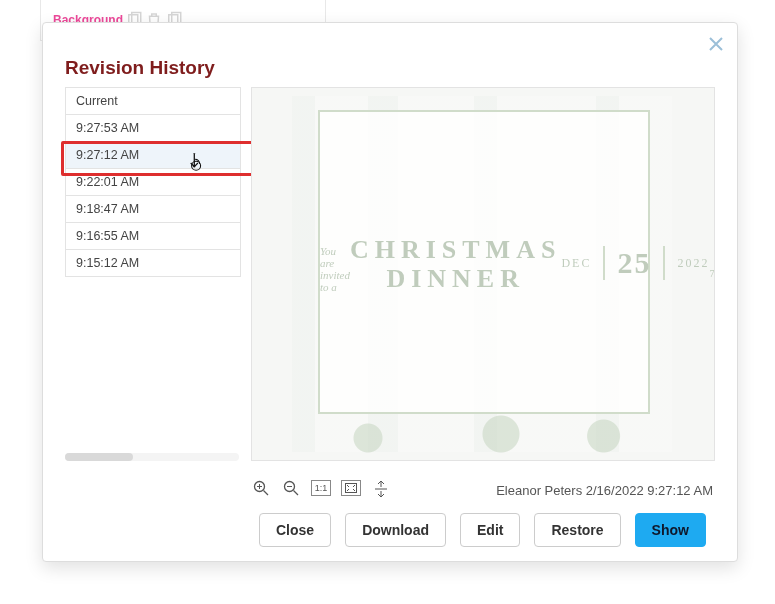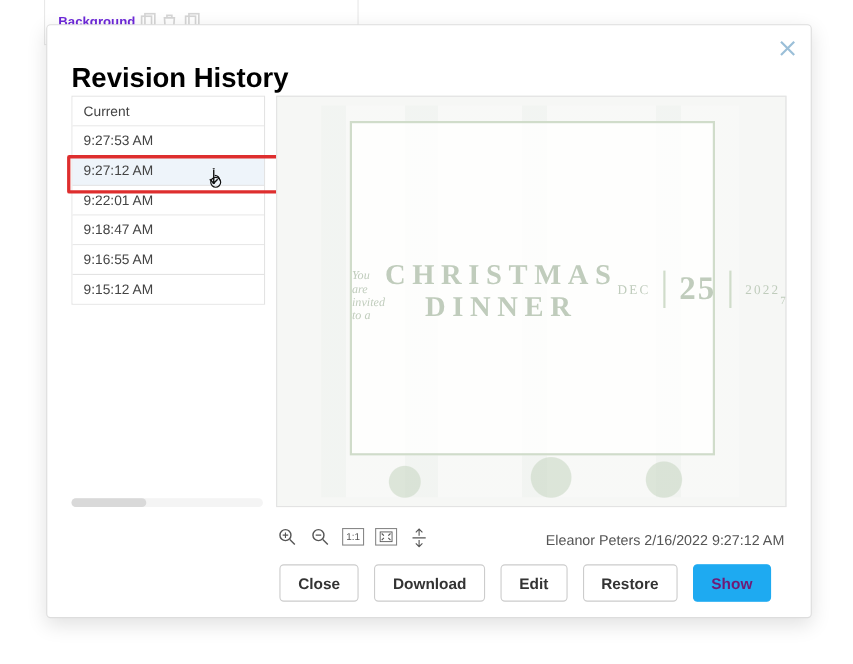--- a/index.html
+++ b/index.html
@@ -1,20 +1,20 @@
 <!DOCTYPE html>
 <html><head>
 <meta charset="utf-8">
 <style>
   html,body{margin:0;padding:0;font-family:-apple-system,BlinkMacSystemFont,"Segoe UI",Arial,sans-serif;background:#fff;width:775px;height:604px;overflow:hidden}
-  .bg-strip{position:absolute;left:40px;top:0;width:260px;height:40px;border:1px solid #e8e8e8;border-top:none;display:flex;align-items:center;padding:0 12px;color:#6d28d9;font-size:12px;font-weight:600;gap:2px}
+  .bg-strip{position:absolute;left:40px;top:0;width:260px;height:40px;border:1px solid #e8e8e8;border-top:none;display:flex;align-items:center;padding:0 12px;color:#ec4899;font-size:12px;font-weight:600;gap:2px}
   .bg-strip .ic{width:18px;height:18px;opacity:.4}
   .modal{position:absolute;left:42px;top:22px;width:694px;height:538px;background:#fff;border:1px solid #ddd;border-radius:4px;box-shadow:0 6px 18px rgba(0,0,0,.12)}
   .close-x{position:absolute;right:14px;top:14px;width:14px;height:14px;cursor:pointer;color:#9bbfd8}
-  .title{position:absolute;left:22px;top:34px;font-weight:700;font-size:25px;color:#000000}
+  .title{position:absolute;left:22px;top:34px;font-weight:700;font-size:19px;color:#7f1d1d}
   .rev-list{position:absolute;left:22px;top:64px;width:174px;border:1px solid #e3e3e3}
   .rev-item{height:26px;line-height:26px;padding:0 10px;font-size:12.5px;color:#444;border-bottom:1px solid #e3e3e3;cursor:pointer;background:#fff}
   .rev-item:last-child{border-bottom:none}
   .rev-item.sel{background:#eef4fa}
   .highlight{position:absolute;left:18px;top:118px;width:200px;height:29px;border:3px solid #de2e2e;border-radius:2px;pointer-events:none}
   .cursor{position:absolute;left:145px;top:130px;width:18px;height:20px;pointer-events:none}
   .scroll-h{position:absolute;left:22px;top:430px;width:174px;height:8px;background:#f4f4f4;border-radius:4px}
   .scroll-h::before{content:"";position:absolute;left:0;top:0;width:68px;height:8px;background:#d9d9d9;border-radius:4px}
 
   .preview{position:absolute;left:208px;top:64px;width:462px;height:372px;border:1px solid #e3e3e3;overflow:hidden;background:#eef0ed}
@@ -30,23 +30,23 @@
   .tiny{font-size:10px;margin-top:22px}
   .info{font-size:11.5px;margin-top:12px;text-align:center;line-height:1.5}
   .foliage{position:absolute;left:40px;bottom:6px;width:380px;height:40px;background:radial-gradient(circle at 20% 60%,#9fb896 0 14px,transparent 15px),radial-gradient(circle at 55% 50%,#9fb896 0 18px,transparent 19px),radial-gradient(circle at 82% 55%,#9fb896 0 16px,transparent 17px);opacity:.6}
   .veil{position:absolute;inset:0;background:rgba(255,255,255,.45);pointer-events:none}
 
   .tool-row{position:absolute;left:208px;top:452px;width:462px;height:30px;display:flex;align-items:center;justify-content:space-between}
   .tool-icons{display:flex;gap:10px;align-items:center;color:#555}
   .tool-icons .btn{width:20px;height:20px;cursor:pointer;display:flex;justify-content:center;font-size:12px;color:#555}
   .box{border:1px solid #888;width:18px;height:14px;font-size:9px;display:flex;align-items:center;justify-content:center}
   .meta{font-size:13px;color:#555}
-  .btn-row{position:absolute;left:196px;top:490px;width:462px;display:flex;gap:14px;justify-content:flex-end}
+  .btn-row{position:absolute;left:216px;top:490px;width:462px;display:flex;gap:14px;justify-content:flex-start}
   .btn-ui{height:34px;padding:0 16px;border:1px solid #ccc;border-radius:4px;background:#fff;color:#333;font-size:14px;font-weight:600;cursor:pointer}
-  .btn-ui.primary{background:#1eaaf1;color:#701a75;border-color:#1eaaf1}
+  .btn-ui.primary{background:#1eaaf1;color:#0f172a;border-color:#1eaaf1}
 </style>
 </head>
 <body>
 
 <div class="bg-strip">
   <span>Background</span>
   <svg class="ic" viewBox="0 0 24 24">
       <rect x="5" y="5" width="12" height="14" fill="none" stroke="#999" stroke-width="2"></rect>
       <rect x="9" y="2" width="12" height="14" fill="none" stroke="#999" stroke-width="2"></rect>
     </svg>

